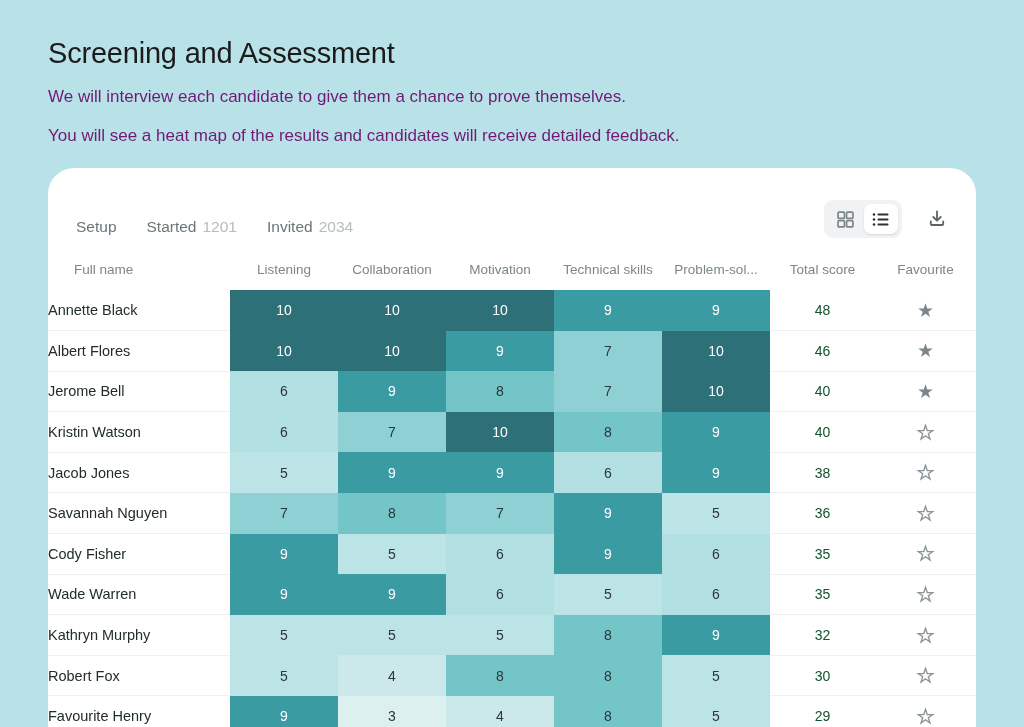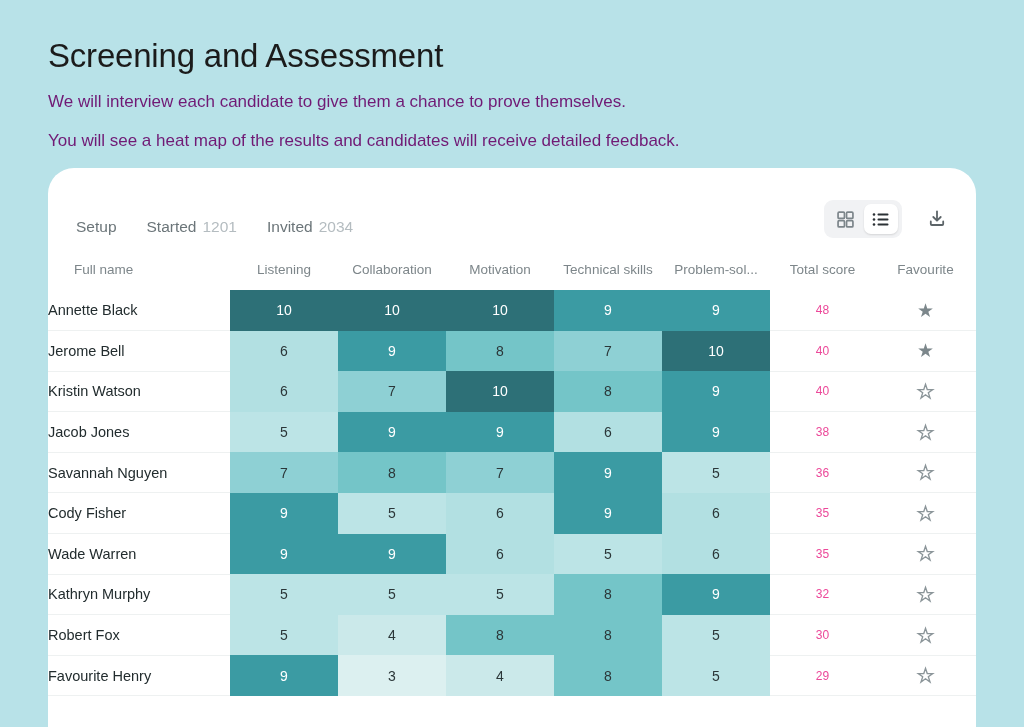--- a/index.html
+++ b/index.html
@@ -6,21 +6,21 @@
   html, body {
     width: 1024px; height: 727px;
     background: #b8e2e8;
     font-family: "Liberation Sans", sans-serif;
     overflow: hidden;
   }
   .page { position: relative; width: 1024px; height: 727px; }
 
   .intro { padding: 36px 0 0 48px; }
   .intro h1 {
-    font-size: 33px; font-weight: 400; color: #1b1b1b;
+    font-size: 29px; font-weight: 400; color: #1b1b1b;
     letter-spacing: -0.2px; line-height: 1.2;
   }
   .intro p {
     margin-top: 13px; font-size: 17px; color: #701a75;
     line-height: 1.55; font-weight: 400;
   }
 
   .card {
     position: absolute; left: 48px; top: 168px;
     width: 928px; height: 559px;
@@ -64,21 +64,21 @@
     font-size: 13.5px; font-weight: 400; color: #7d868a;
     text-align: center; padding: 14px 0 13px 0;
   }
   thead th.name-col { text-align: left; padding-left: 26px; }
   tbody td { height: 40.6px; font-size: 14px; color: #2b3638; text-align: center; }
   tbody td.name-cell {
     text-align: left; font-size: 14.5px; color: #222c2e;
     border-bottom: 1px solid #eef1f1; background: #fff;
   }
   tbody td.score-cell {
-    border-bottom: 1px solid #eef1f1; background: #fff; color: #ec4899; font-size: 12px;
+    border-bottom: 1px solid #eef1f1; background: #fff; color: #14532d; font-size: 14px;
   }
   tbody td.fav-cell { border-bottom: 1px solid #eef1f1; background: #fff; }
   tbody td.heat { font-size: 14px; }
   tbody td.heat.dark { color: #ffffff; }
   .star { display: inline-block; line-height: 1; font-size: 19px; }
   .star.filled { color: #7c878b; }
   .star.empty { color: #ffffff; -webkit-text-stroke: 1.3px #8b9599; }
 </style>
 </head>
 <body>
@@ -159,20 +159,30 @@
             <td class="name-cell">Annette Black</td>
             <td class="heat dark" style="background: rgb(45, 112, 119);">10</td>
             <td class="heat dark" style="background: rgb(45, 112, 119);">10</td>
             <td class="heat dark" style="background: rgb(45, 112, 119);">10</td>
             <td class="heat dark" style="background: rgb(59, 155, 163);">9</td>
             <td class="heat dark" style="background: rgb(59, 155, 163);">9</td>
             <td class="score-cell">48</td>
             <td class="fav-cell"><span class="star filled">★</span></td>
           </tr>
           <tr>
+            <td class="name-cell">Albert Flores</td>
+            <td class="heat dark" style="background: rgb(45, 112, 119);">10</td>
+            <td class="heat dark" style="background: rgb(45, 112, 119);">10</td>
+            <td class="heat dark" style="background: rgb(59, 155, 163);">9</td>
+            <td class="heat" style="background: rgb(142, 208, 212);">7</td>
+            <td class="heat dark" style="background: rgb(45, 112, 119);">10</td>
+            <td class="score-cell">46</td>
+            <td class="fav-cell"><span class="star filled">★</span></td>
+          </tr>
+          <tr>
             <td class="name-cell">Jerome Bell</td>
             <td class="heat" style="background: rgb(178, 224, 226);">6</td>
             <td class="heat dark" style="background: rgb(59, 155, 163);">9</td>
             <td class="heat" style="background: rgb(116, 197, 200);">8</td>
             <td class="heat" style="background: rgb(142, 208, 212);">7</td>
             <td class="heat dark" style="background: rgb(45, 112, 119);">10</td>
             <td class="score-cell">40</td>
             <td class="fav-cell"><span class="star filled">★</span></td>
           </tr>
           <tr>

